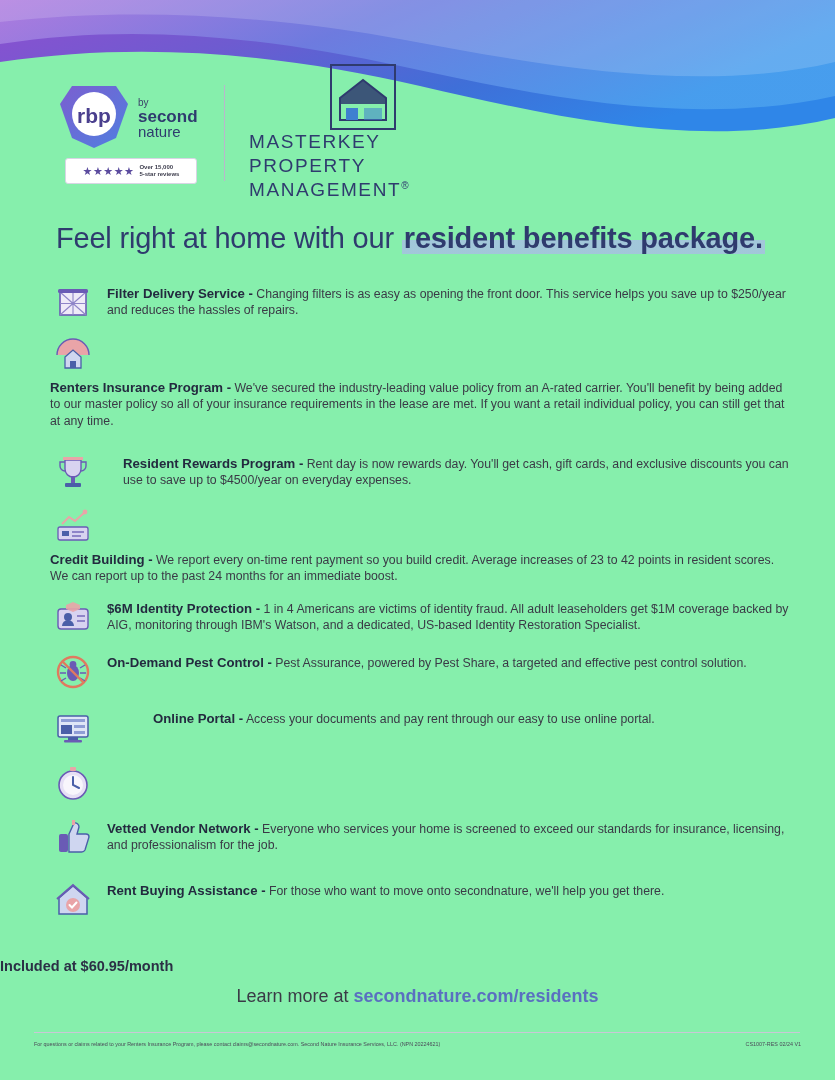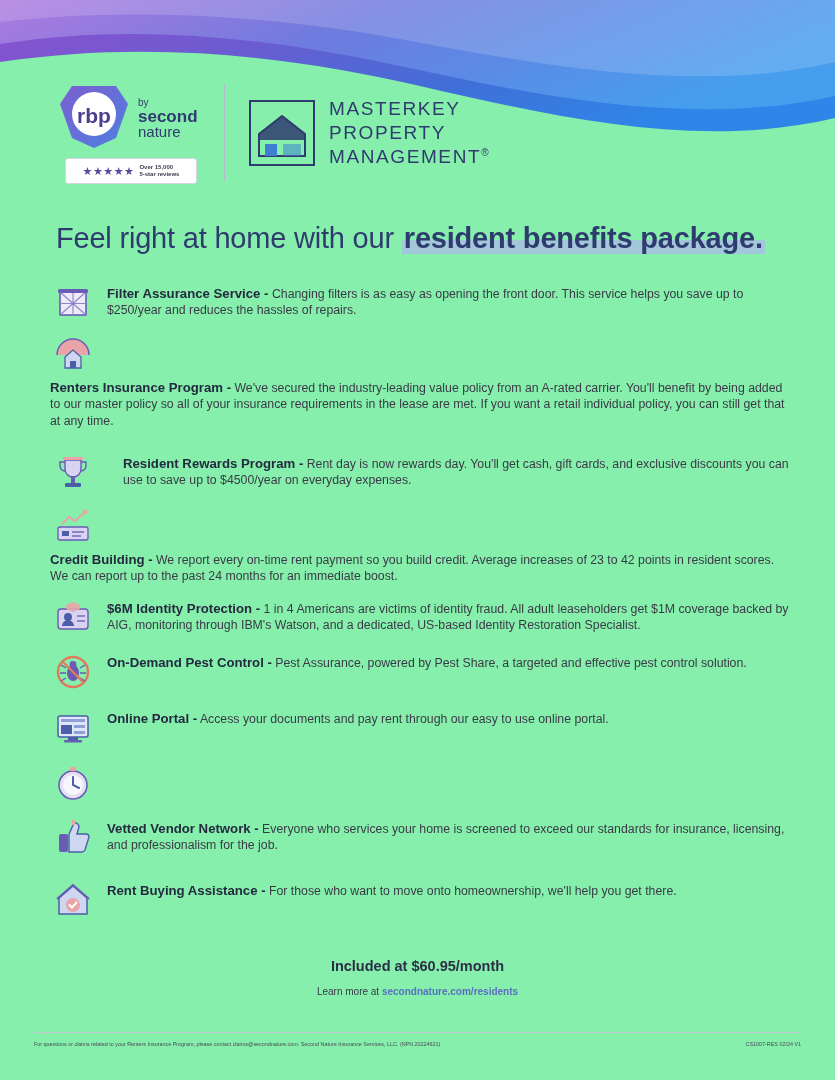--- a/index.html
+++ b/index.html
@@ -62,21 +62,21 @@
     line-height: 1.25;
     color: #3c3c4c;
     font-weight: 700;
   }
   .divider-vert {
     width: 1px;
     height: 96px;
     background: #b9b6cc;
     margin: 0 24px 0 18px;
   }
-  .mk-block { display: flex; align-items: center; }
+  .mk-block { display: flex; align-items: flex-end; flex-direction: column; }
   .mk-mark { width: 66px; height: 66px; margin-right: 14px; }
   .mk-name {
     font-family: "Liberation Sans", sans-serif;
     font-size: 19px;
     letter-spacing: 1.6px;
     line-height: 1.28;
     color: #2f3b6e;
     font-weight: 400;
   }
   .mk-name .reg { font-size: 10px; vertical-align: super; }
@@ -134,42 +134,42 @@
     color: #232a3f;
   }
 
   
   .b-0 { margin-bottom: 10px; }
   .b-1 { margin-bottom: 23px; flex-direction: column; }
   .b-2 { margin-bottom: 12px; gap: 16px; }
   .b-3 { margin-bottom: 12px; flex-direction: column; }
   .b-4 { margin-bottom: 12px; }
   .b-5 { margin-bottom: 14px; }
-  .b-6 { margin-bottom: 14px; }
+  .b-6 { margin-bottom: 14px; gap: 46px; }
   .b-7 { margin-bottom: 12px; }
   .b-8 { margin-bottom: 20px; }
 
   
   .price {
     position: absolute;
     top: 958px;
     left: 0;
     width: 835px;
-    text-align: center;
+    text-align: left;
     font-size: 14.5px;
     font-weight: 700;
     color: #2b2f45;
   }
   .learn {
     position: absolute;
     top: 986px;
     left: 0;
     width: 835px;
     text-align: center;
-    font-size: 10px;
+    font-size: 18px;
     color: #3a3a46;
   }
   .learn .link { color: #5a6fc0; font-weight: 700; }
 
   .rule {
     position: absolute;
     top: 1032px;
     left: 34px;
     width: 766px;
     height: 1px;
@@ -275,21 +275,21 @@
 
     <div class="benefit b-0">
       <span class="icon">
         <svg width="40" height="40" viewBox="0 0 40 40" xmlns="http://www.w3.org/2000/svg">
           <rect x="7" y="9" width="26" height="23" fill="#efeaf8" stroke="#6a5bb5" stroke-width="1.6"></rect>
           <path d="M7,9 L33,32 M33,9 L7,32 M20,9 L20,32 M7,20.5 L33,20.5" stroke="#8f84c8" stroke-width="1.1"></path>
           <rect x="5" y="6" width="30" height="4" rx="1.5" fill="#6a5bb5"></rect>
         </svg>
       </span>
       <span class="text">
-        <b>Filter Assurance Service -</b>
+        <b>Filter Delivery Service -</b>
         <span>Changing filters is as easy as opening the front door. This service helps you save up to $250/year and reduces the hassles of repairs.</span>
       </span>
     </div>
 
     <div class="benefit b-1">
       <span class="icon">
         <svg width="40" height="40" viewBox="0 0 40 40" xmlns="http://www.w3.org/2000/svg">
           <path d="M4,20 A16,16 0 0 1 36,20 Z" fill="#e9a4a8"></path>
           <path d="M4,20 A16,16 0 0 1 36,20" fill="none" stroke="#6a5bb5" stroke-width="1.4"></path>
           <path d="M12,22 L20,15 L28,22 L28,33 L12,33 Z" fill="#cfd6f0" stroke="#4a5fa8" stroke-width="1.3"></path>
@@ -416,21 +416,21 @@
       <span class="icon">
         <svg width="40" height="40" viewBox="0 0 40 40" xmlns="http://www.w3.org/2000/svg">
           <path d="M6,18 L20,6 L34,18 L34,34 L6,34 Z" fill="#cfd6f0" stroke="#4a5fa8" stroke-width="1.5"></path>
           <path d="M4,19 L20,5 L36,19" fill="none" stroke="#6a5bb5" stroke-width="2"></path>
           <circle cx="20" cy="25" r="7" fill="#e9a4a8"></circle>
           <path d="M16.5,25 L19,27.5 L23.5,22.5" fill="none" stroke="#ffffff" stroke-width="2" stroke-linecap="round"></path>
         </svg>
       </span>
       <span class="text">
         <b>Rent Buying Assistance -</b>
-        <span>For those who want to move onto homeownership, we'll help you get there.</span>
+        <span>For those who want to move onto secondnature, we'll help you get there.</span>
       </span>
     </div>
 
   </div>
 
   <div class="price">Included at $60.95/month</div>
   <div class="learn">
     <span>Learn more at </span><span class="link">secondnature.com/residents</span>
   </div>
 

